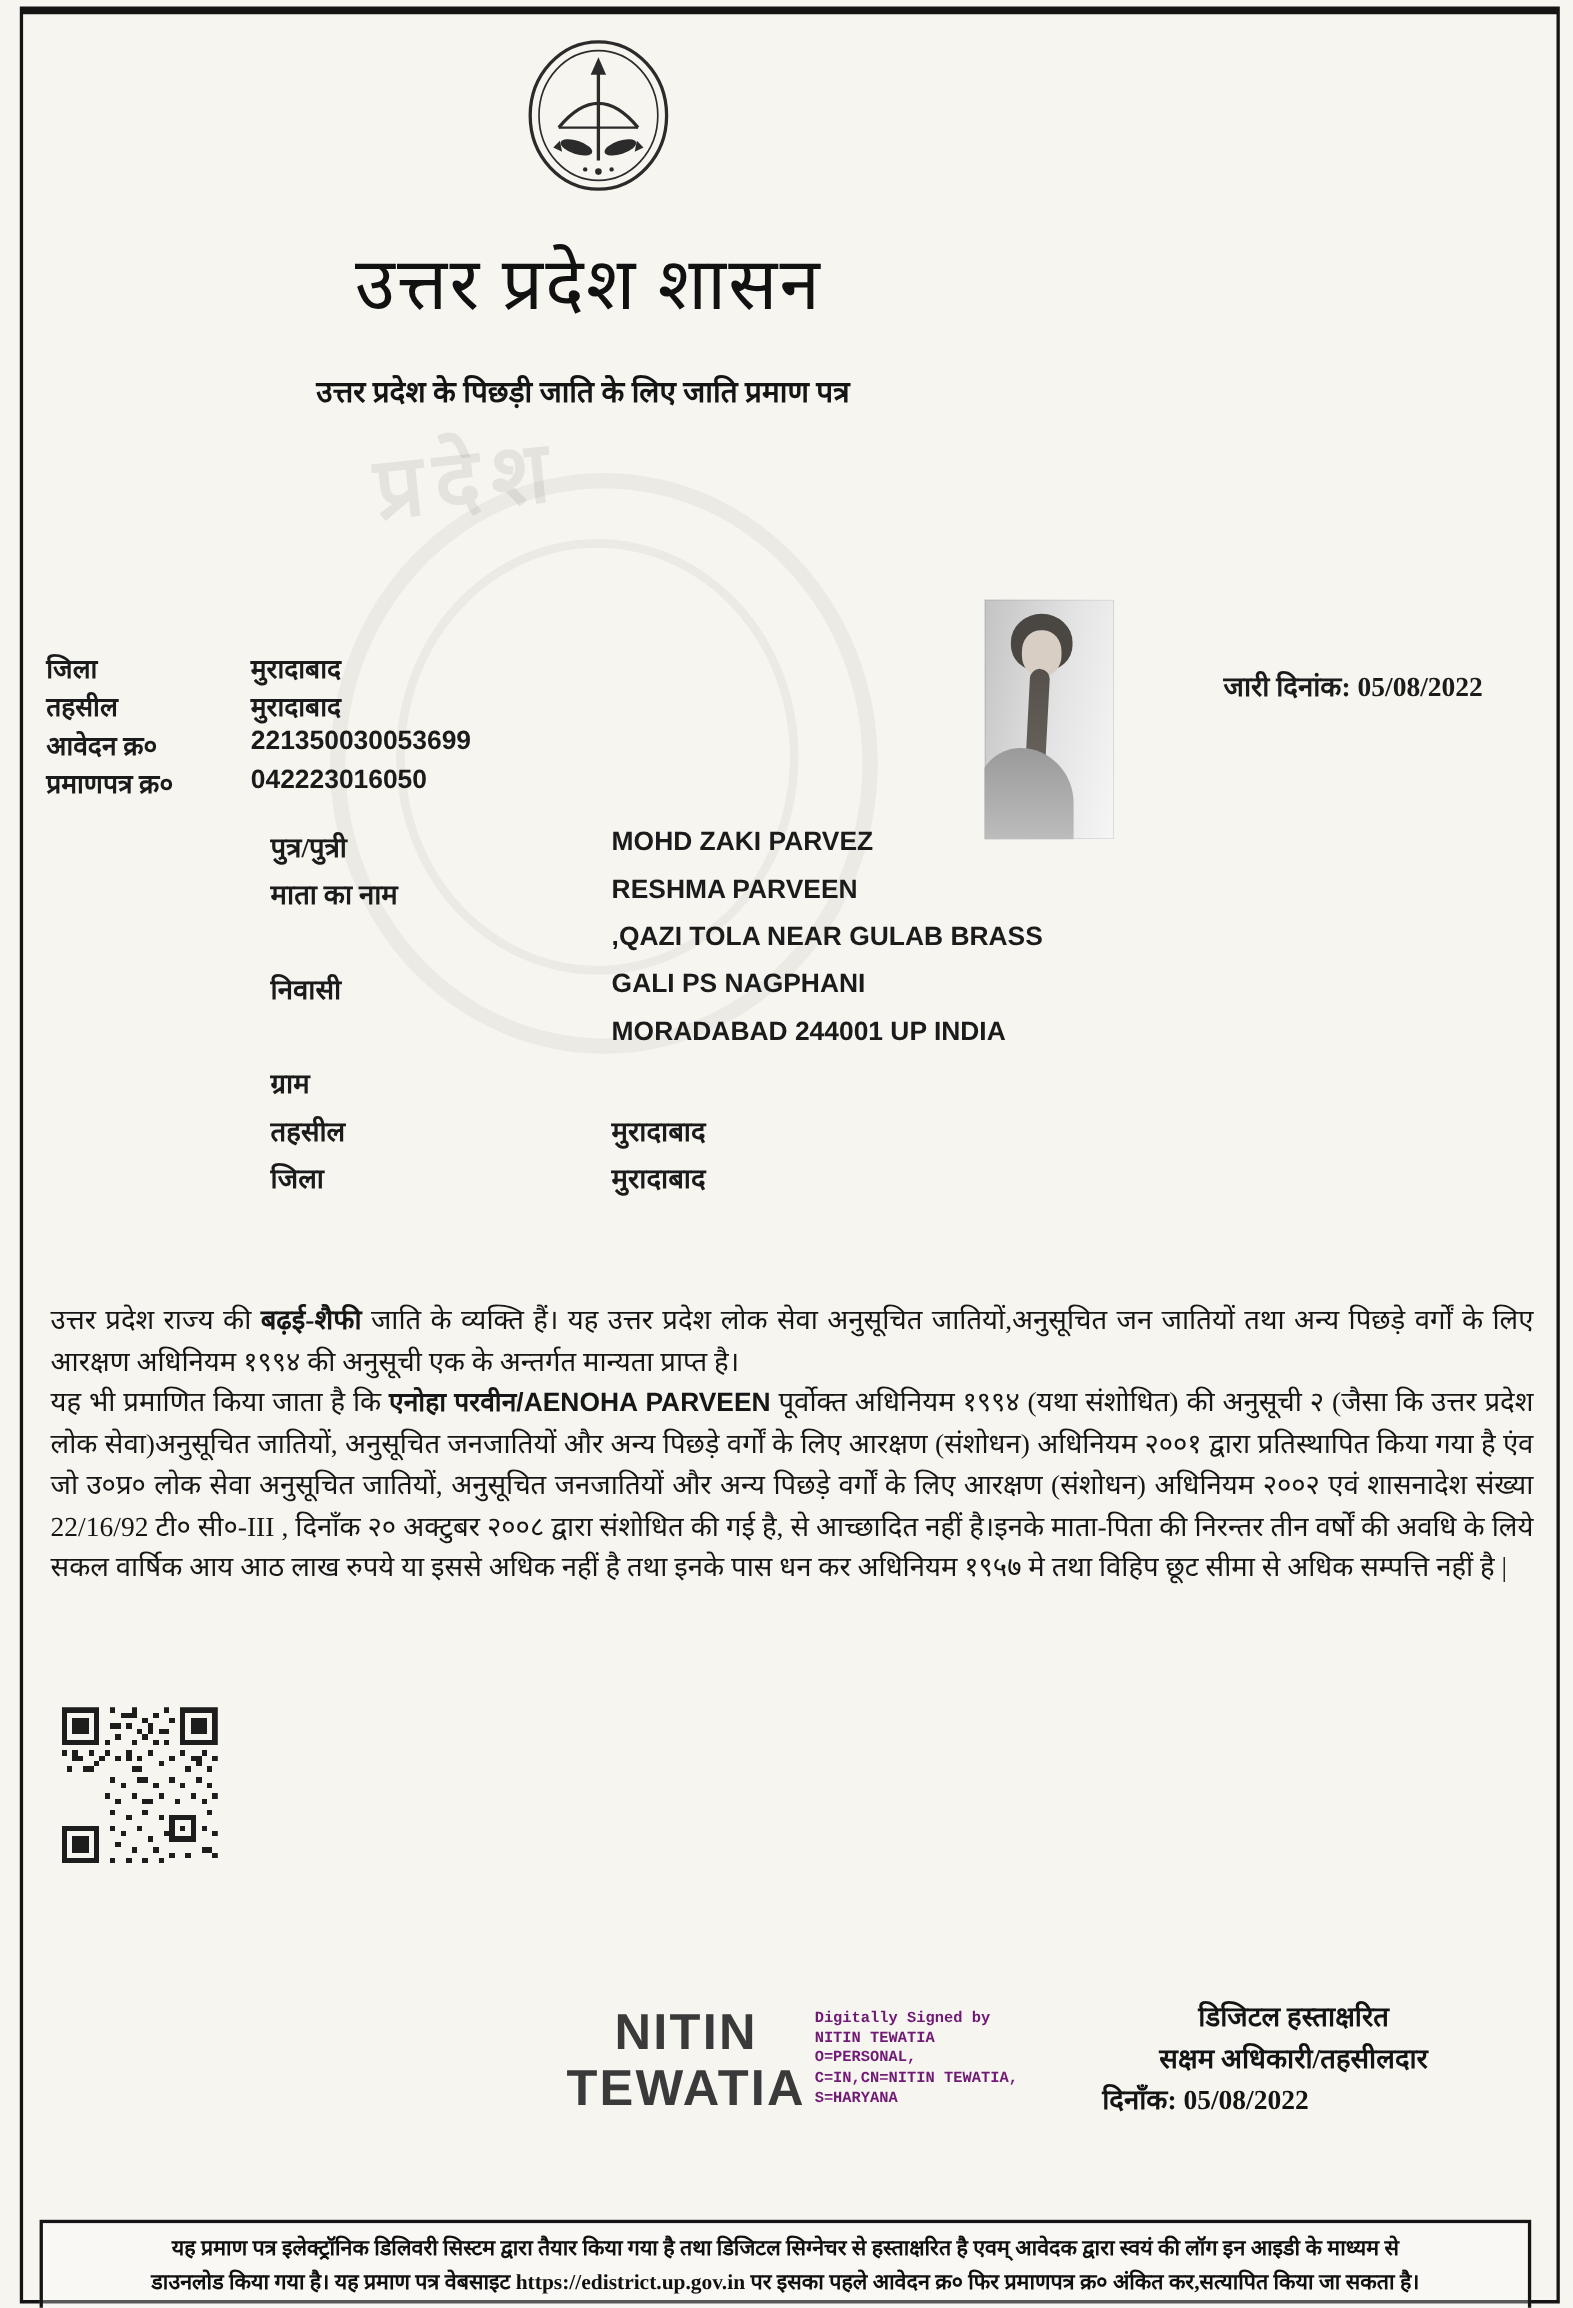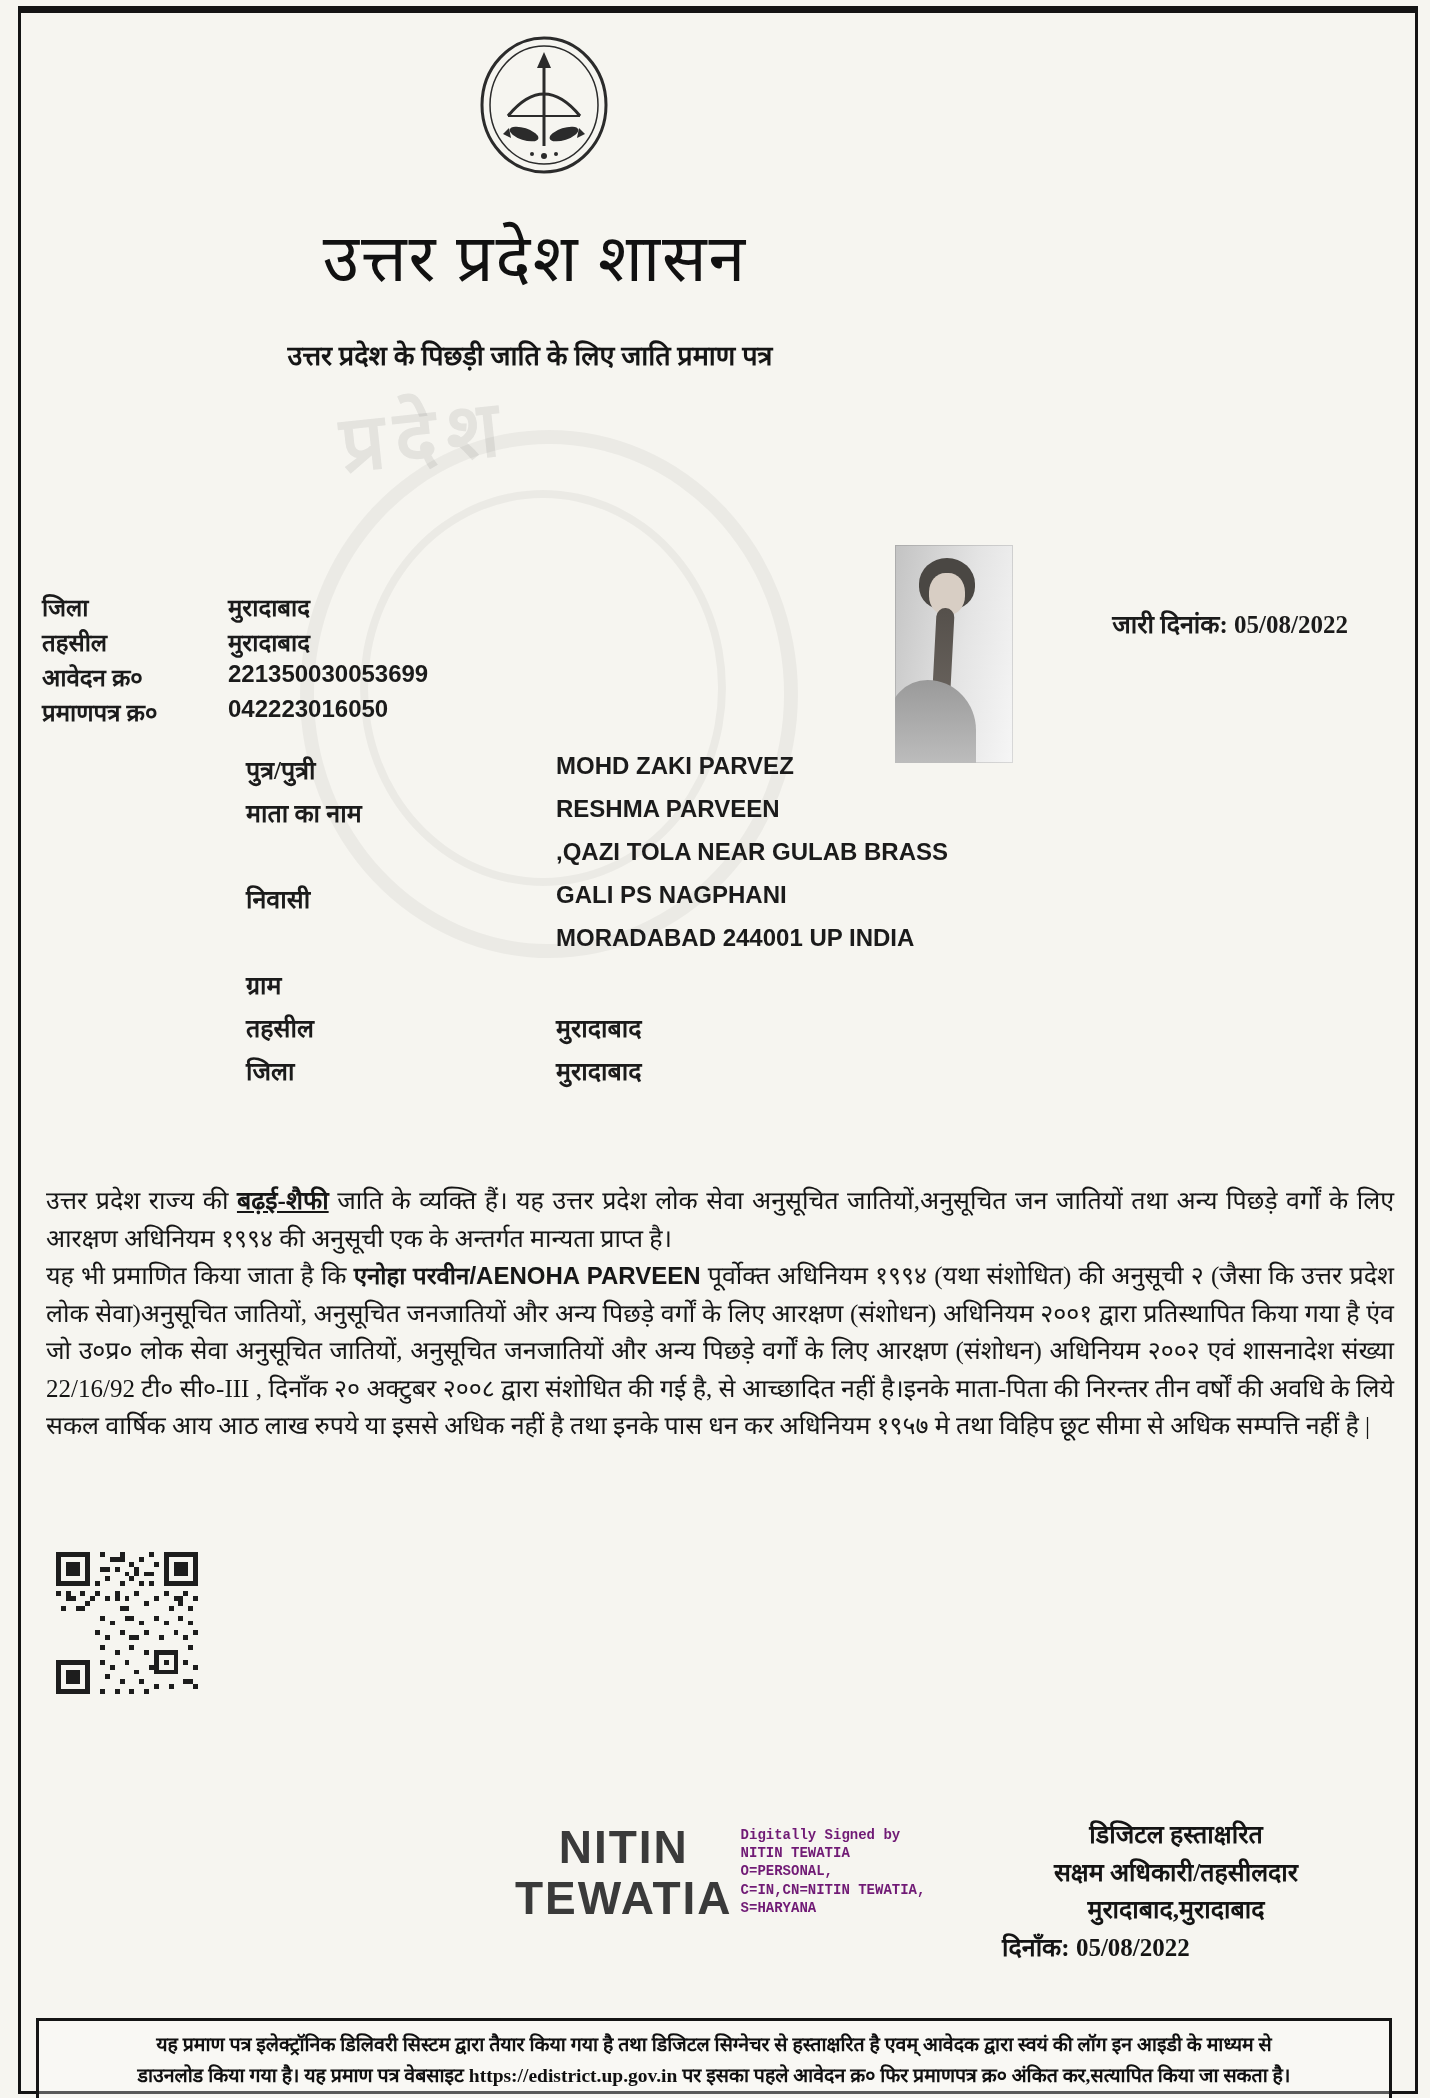--- a/index.html
+++ b/index.html
@@ -60,21 +60,21 @@
   .person-row{height:43px;display:flex;}
   .p-label{width:310px;font-size:25px;font-weight:bold;}
   .p-value{font-size:24px;font-weight:bold;font-family:"Liberation Sans","DejaVu Sans",sans-serif;}
   .p-value.hindi{font-family:"Liberation Serif","DejaVu Serif",serif;font-size:25px;}
   
   .body-text{
     position:absolute;left:46px;top:1182px;width:1348px;
     font-size:25px;line-height:1.5;text-align:justify;color:#161616;
   }
   .body-text p{margin:0;}
-  .caste{font-weight:bold;text-decoration:underline;}
+  .caste{font-weight:bold;}
   .bold-name{font-weight:bold;font-family:"Liberation Sans","DejaVu Sans",sans-serif;font-size:24px;}
   
   .qr{position:absolute;left:56px;top:1552px;width:142px;height:142px;}
   
   .sig-block{position:absolute;left:515px;top:1822px;display:flex;align-items:flex-start;}
   .sig-name{
     text-align:center;font-family:"Liberation Sans","DejaVu Sans",sans-serif;
     font-size:46px;font-weight:bold;color:#3a3a3a;line-height:1.1;letter-spacing:2px;
   }
   .sig-note{
@@ -301,20 +301,19 @@
   <div class="sig-name">
     <div>NITIN</div>
     <div>TEWATIA</div>
   </div>
   <div class="sig-note">Digitally Signed by NITIN TEWATIA O=PERSONAL, C=IN,CN=NITIN TEWATIA, S=HARYANA</div>
 </div>
 
 <div class="officer">
   <div>डिजिटल हस्ताक्षरित</div>
   <div>सक्षम अधिकारी/तहसीलदार</div>
-  <div>मुरादाबाद,मुरादाबाद</div>
   <div class="line4">दिनाँक: 05/08/2022</div>
 </div>
 
 <div class="footer-box">
   <div>यह प्रमाण पत्र इलेक्ट्रॉनिक डिलिवरी सिस्टम द्वारा तैयार किया गया है तथा डिजिटल सिग्नेचर से हस्ताक्षरित है एवम् आवेदक द्वारा स्वयं की लॉग इन आइडी के माध्यम से</div>
   <div>डाउनलोड किया गया है। यह प्रमाण पत्र वेबसाइट https://edistrict.up.gov.in पर इसका पहले आवेदन क्र० फिर प्रमाणपत्र क्र० अंकित कर,सत्यापित किया जा सकता है।</div>
 </div>
 
 </body></html>

